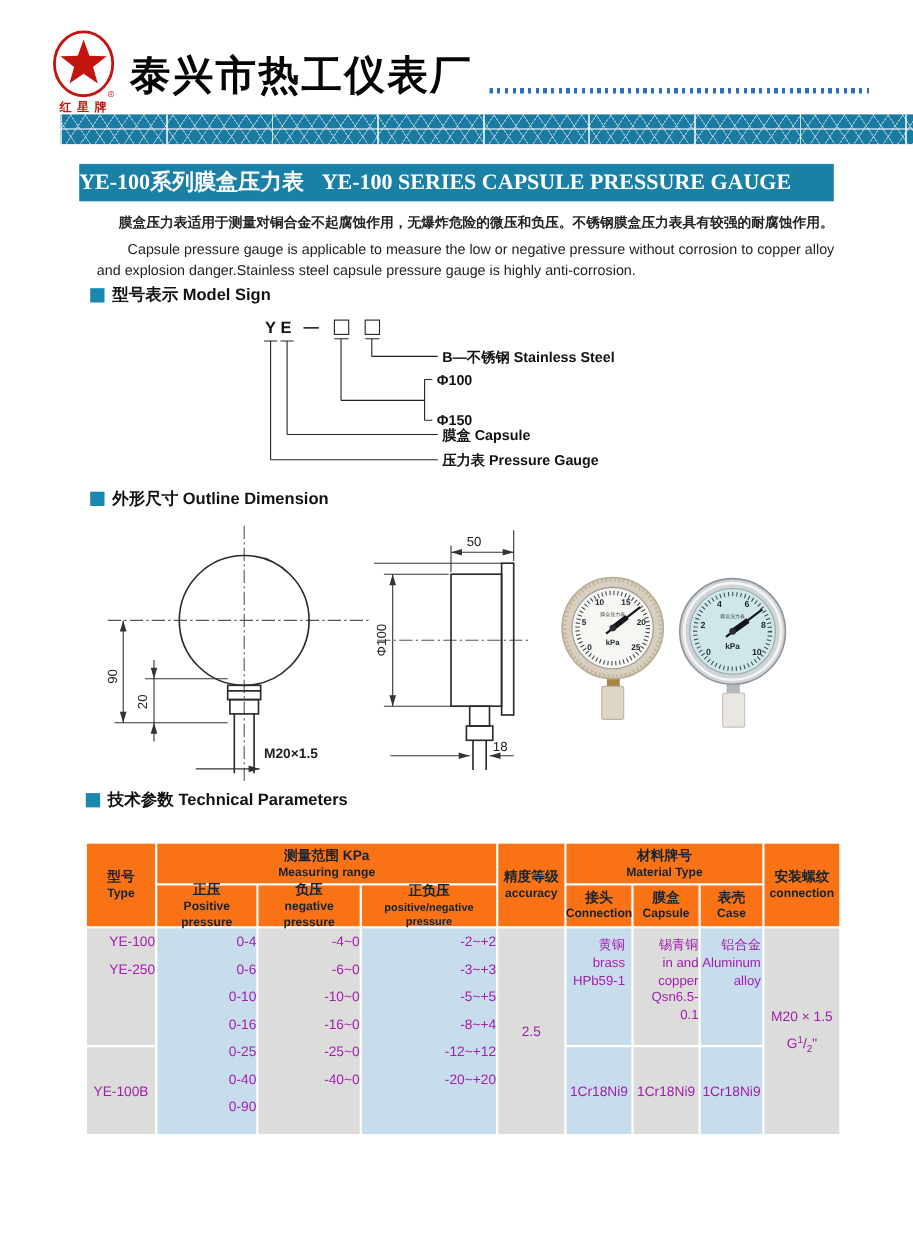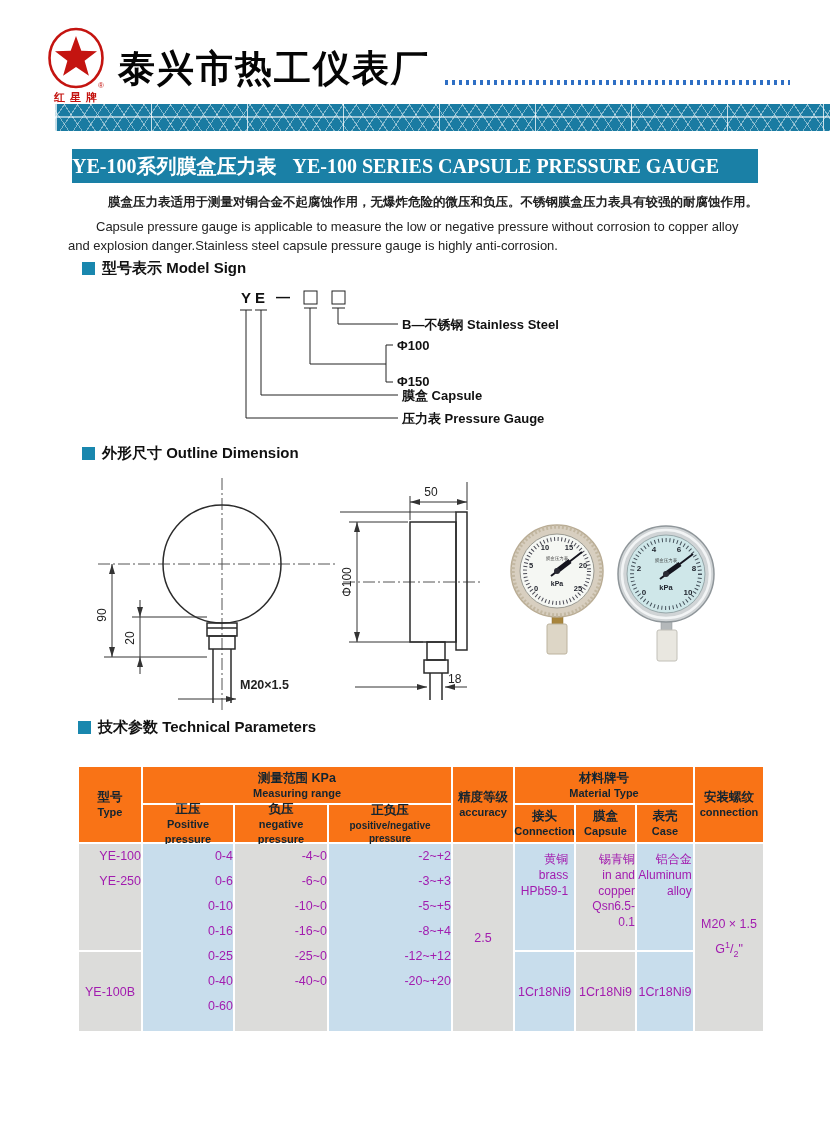--- a/index.html
+++ b/index.html
@@ -33,21 +33,21 @@
   
   .title-bar{
     left:72px;top:149px;width:686px;height:34px;background:#1a80a6;color:#fff;
     font-family:"Liberation Serif","DejaVu Serif",serif;font-weight:700;font-size:20px;
     line-height:34px;box-sizing:border-box;white-space:nowrap;
   }
   .title-bar .en{margin-left:16px;}
 
   
   .intro-cn{left:80px;top:193px;width:678px;font-size:12.5px;font-weight:700;line-height:19px;text-indent:28px;color:#222;}
-  .intro-en{left:68px;top:217px;width:678px;font-size:13px;line-height:19px;text-indent:28px;color:#222;}
+  .intro-en{left:88px;top:217px;width:678px;font-size:13px;line-height:19px;text-indent:28px;color:#222;}
 
   
   .sec{display:flex;align-items:center;gap:7px;font-size:15px;font-weight:700;color:#111;}
   .sec .sq{width:13px;height:13px;background:#1987ae;flex:0 0 auto;}
   .sec-model{left:82px;top:259px;}
   .sec-outline{left:82px;top:444px;}
   .sec-params{left:78px;top:718px;}
 
   svg text{font-family:"Liberation Sans","DejaVu Sans",sans-serif;}
   .diag-label{font-size:13px;font-weight:600;fill:#111;}
@@ -317,21 +317,21 @@
       <div>YE-100B</div>
     </div>
 
     <div class="td bg-blue vals" style="grid-area:3/2/10/3">
       <div class="v">0-4</div>
       <div class="v">0-6</div>
       <div class="v">0-10</div>
       <div class="v">0-16</div>
       <div class="v">0-25</div>
       <div class="v">0-40</div>
-      <div class="v">0-60</div>
+      <div class="v">0-90</div>
     </div>
 
     <div class="td bg-gray vals" style="grid-area:3/3/10/4">
       <div class="v">-4~0</div>
       <div class="v">-6~0</div>
       <div class="v">-10~0</div>
       <div class="v">-16~0</div>
       <div class="v">-25~0</div>
       <div class="v">-40~0</div>
       <div class="v"></div>

